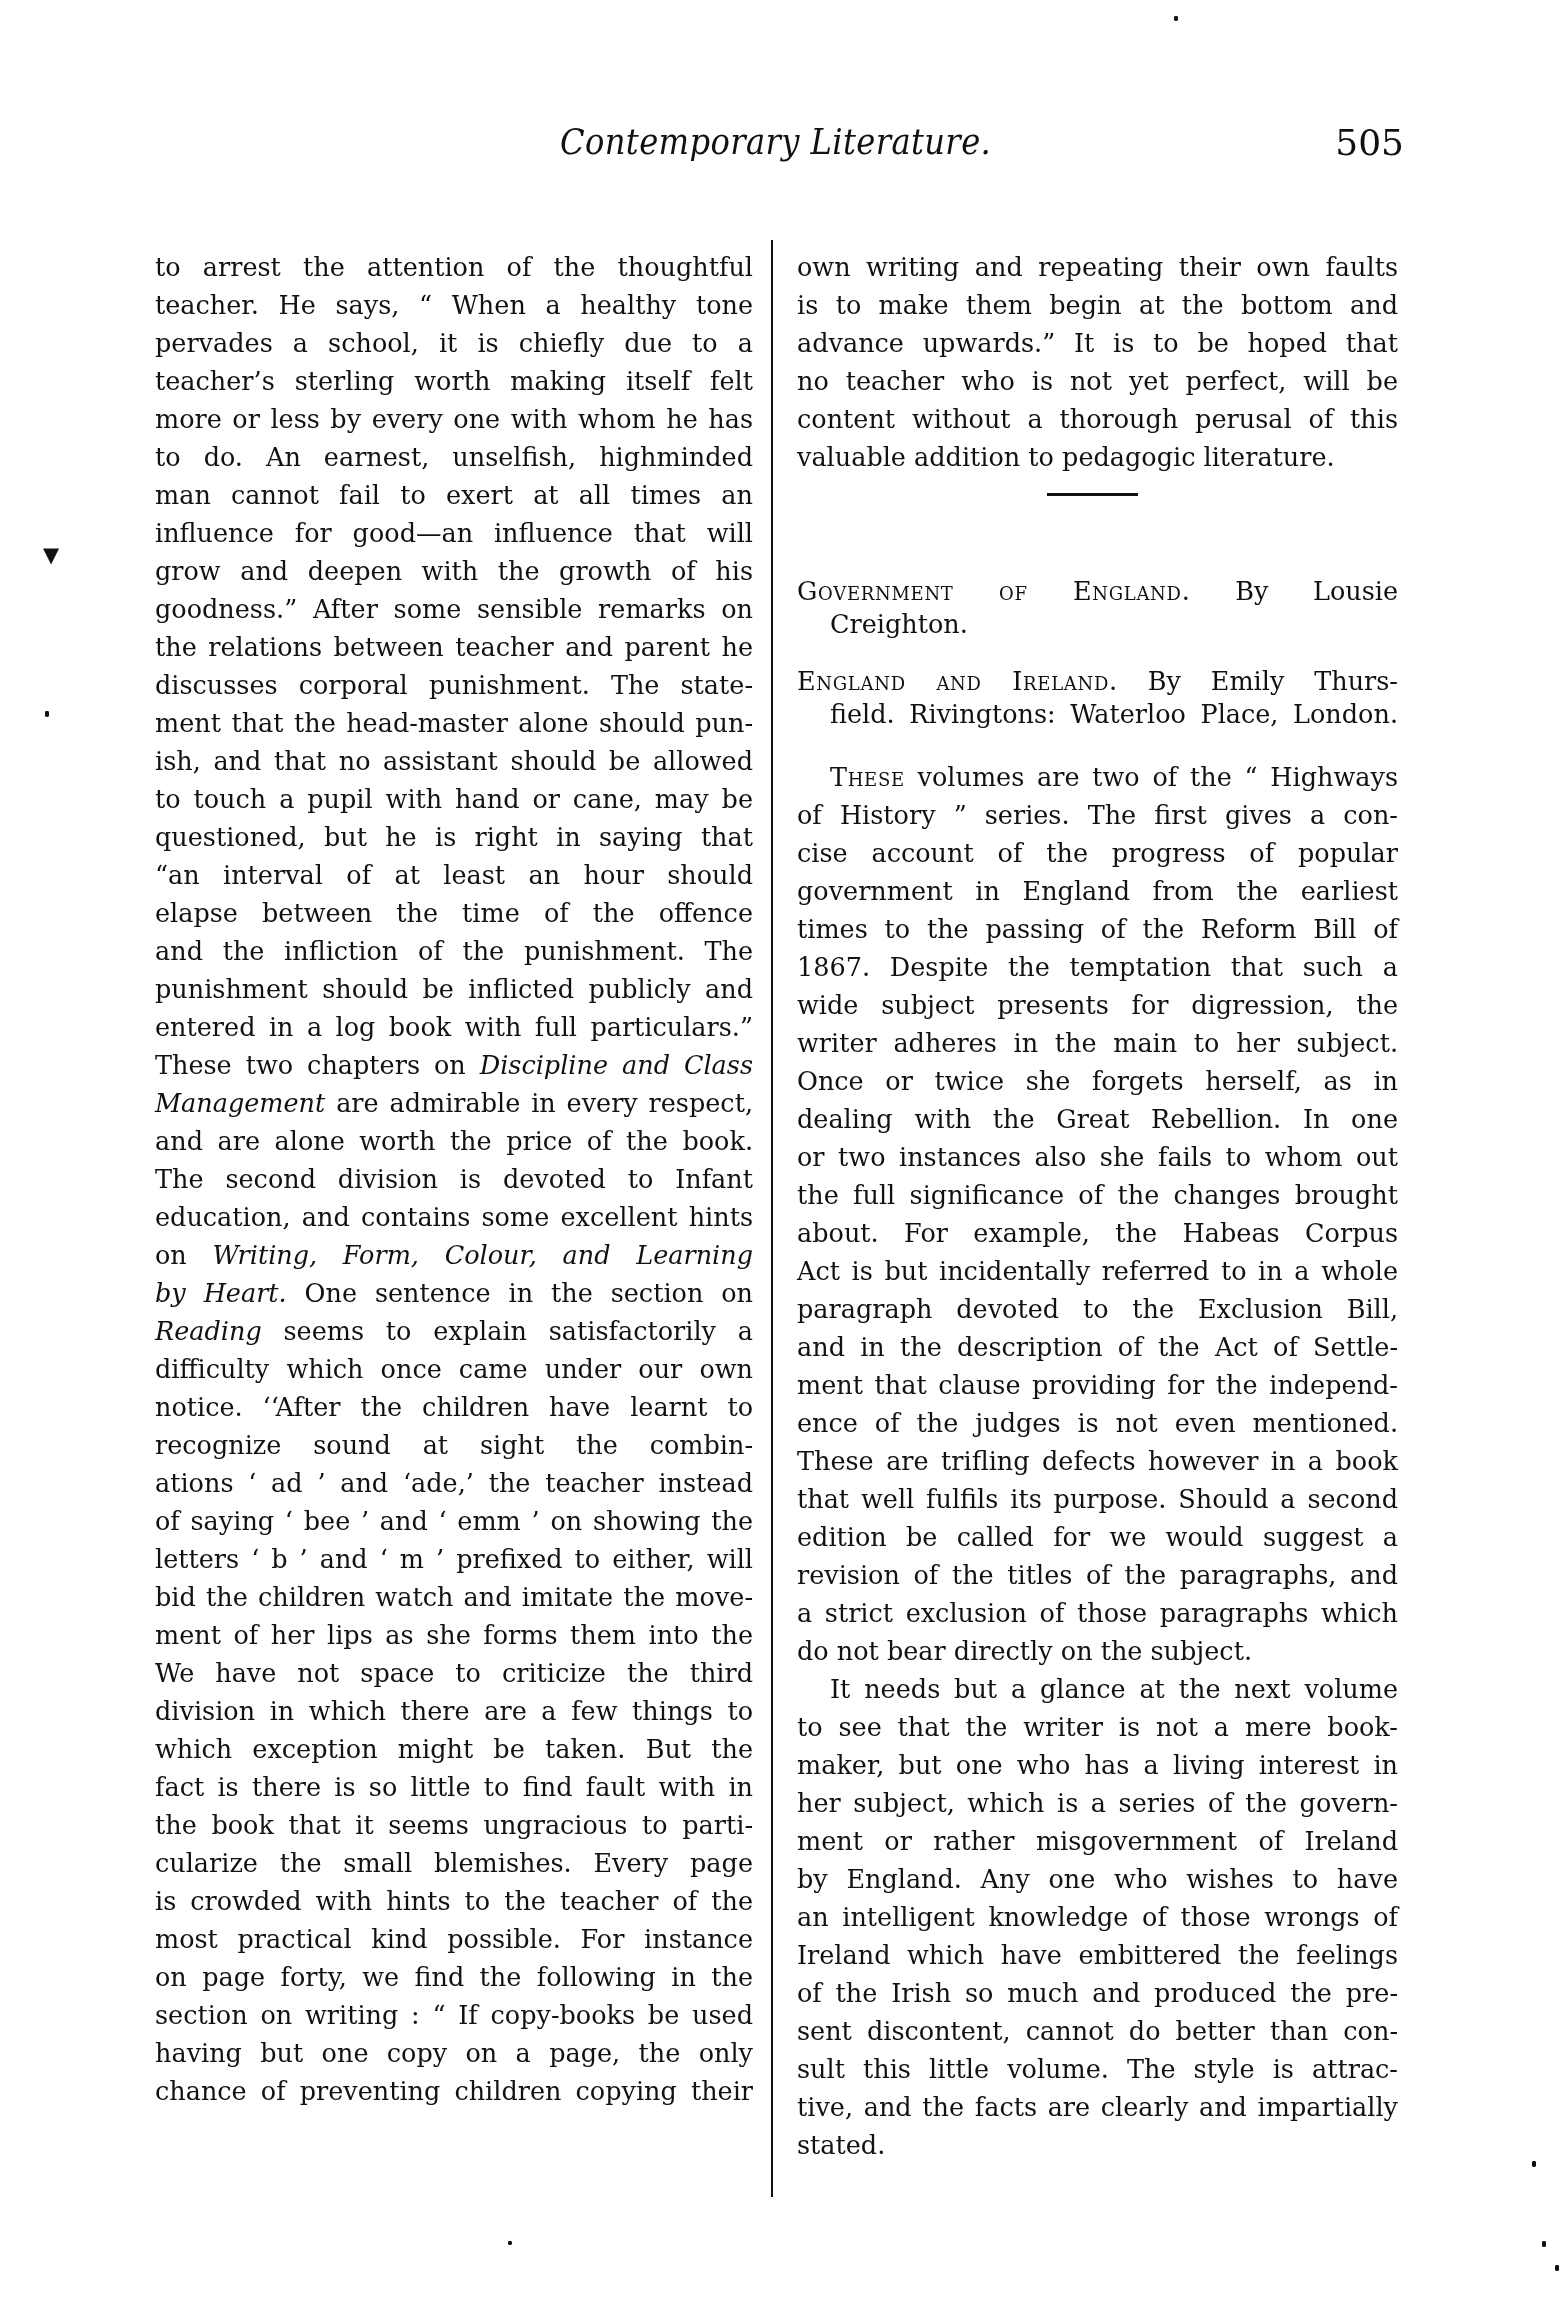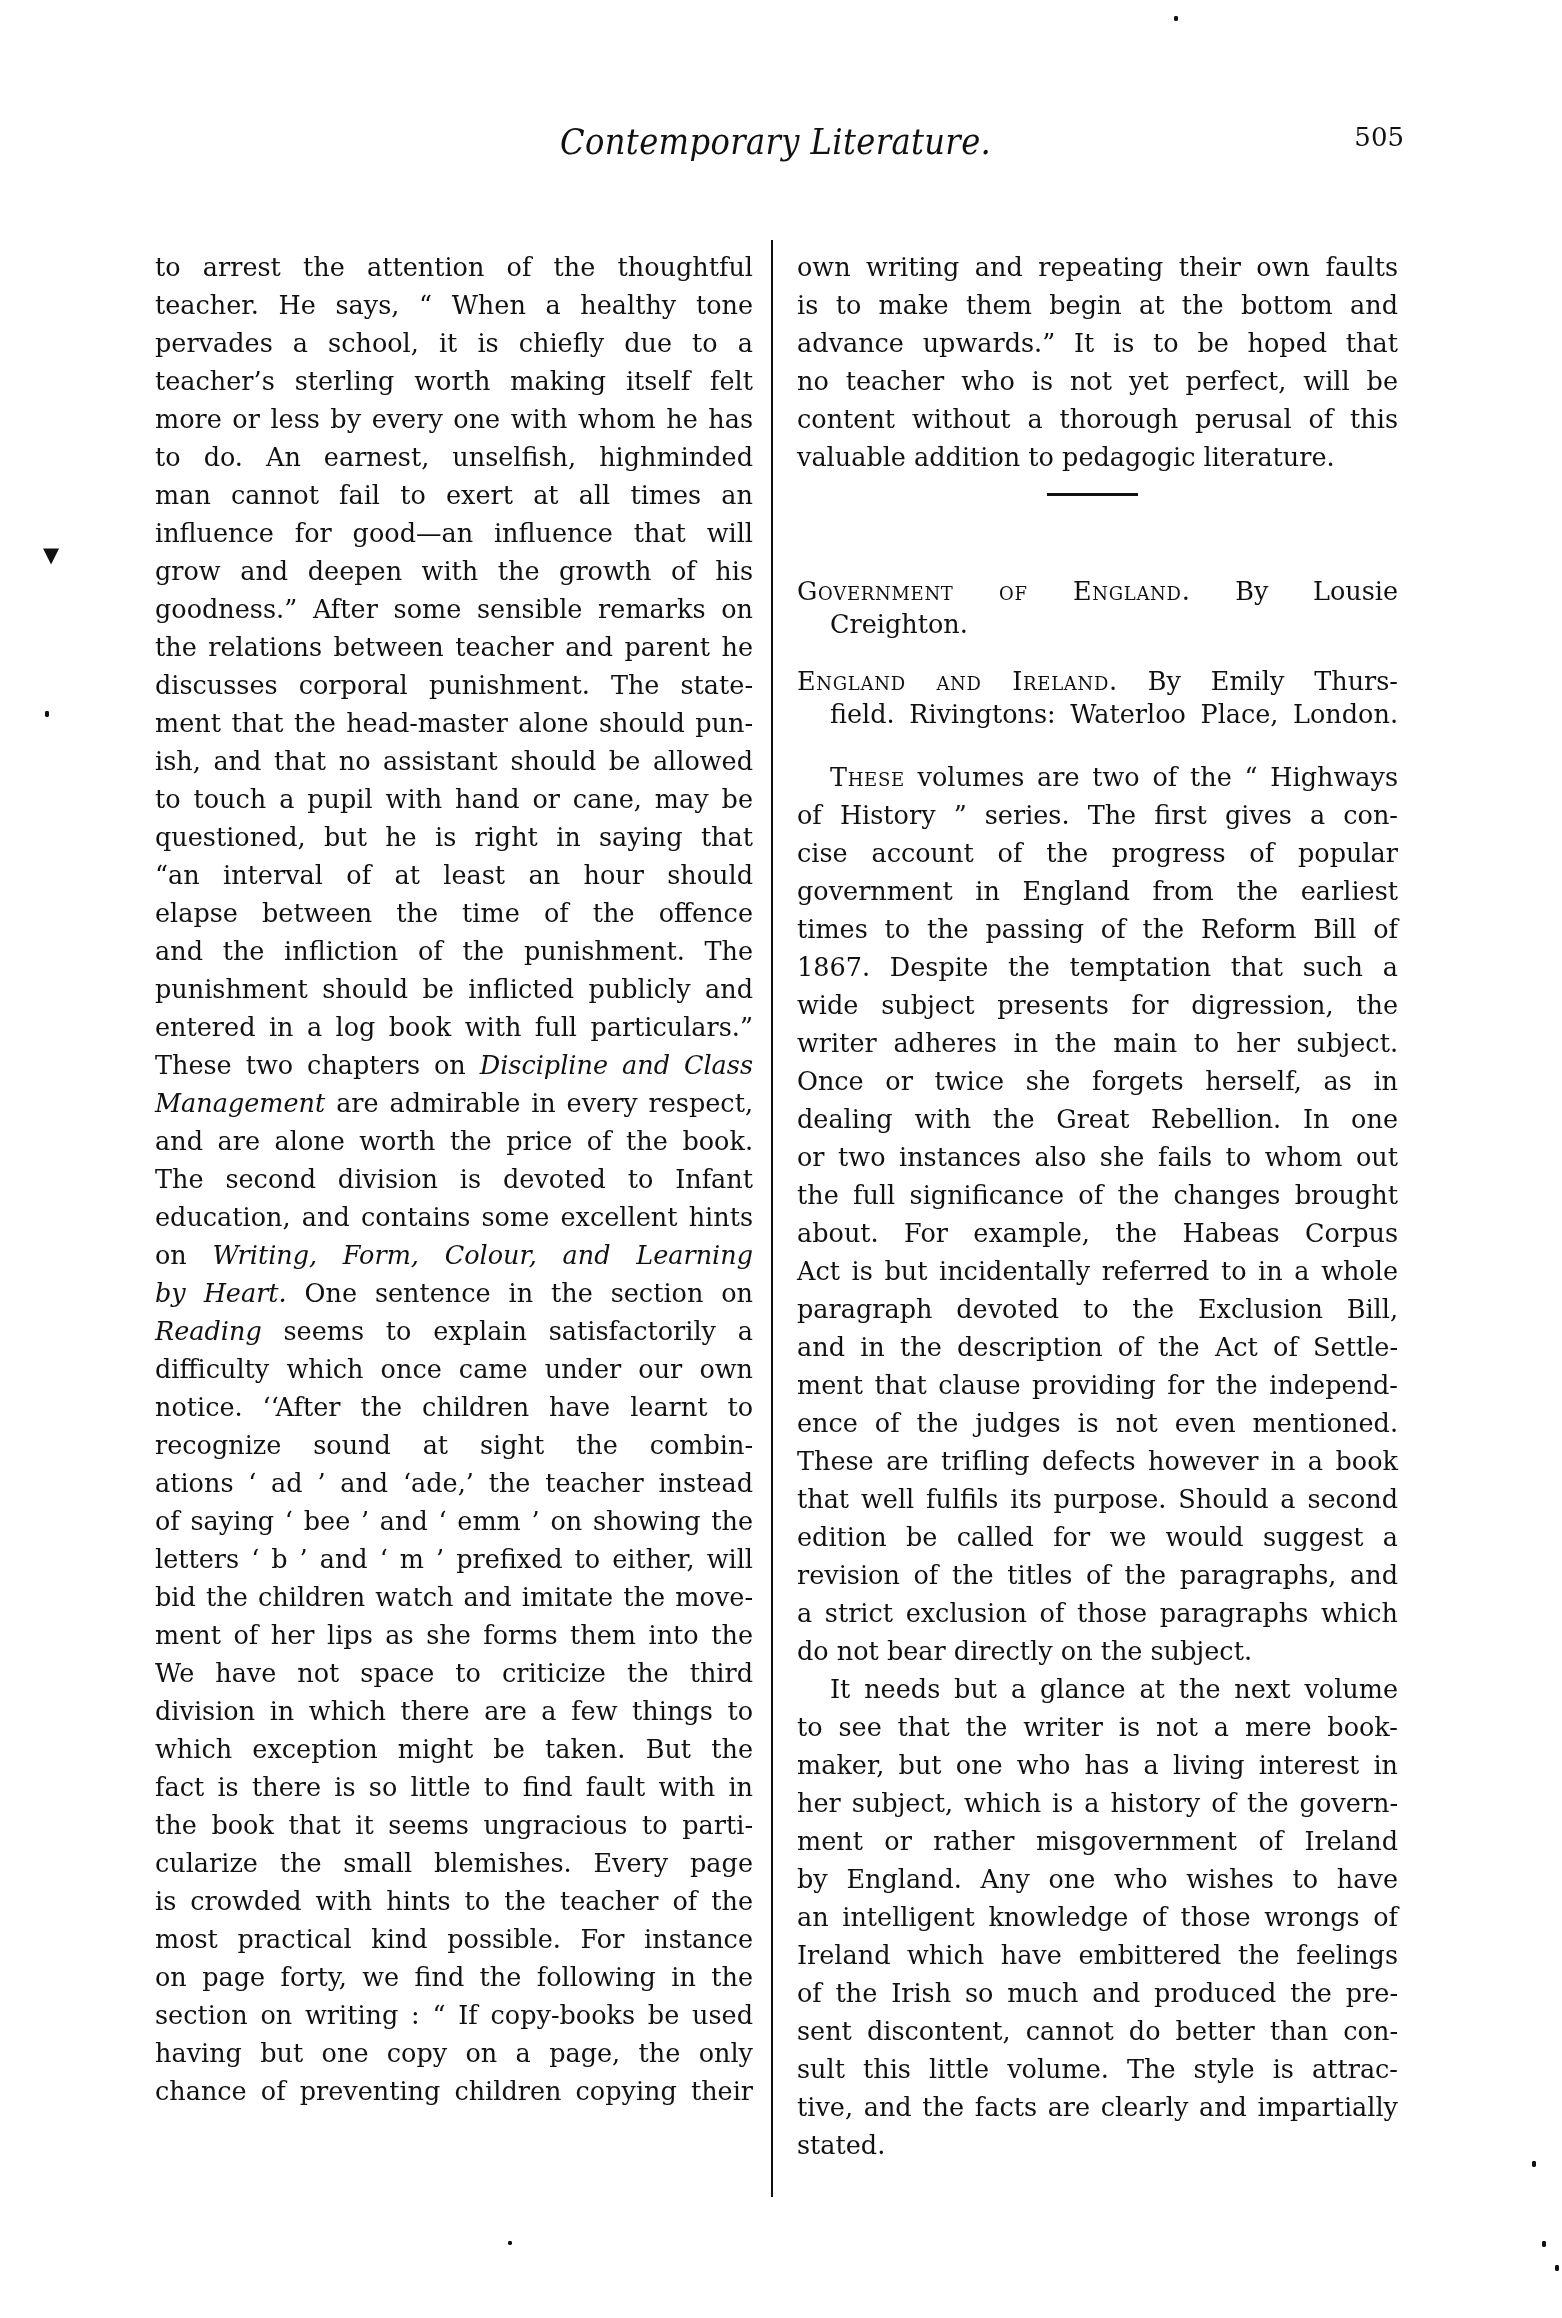--- a/index.html
+++ b/index.html
@@ -1,20 +1,20 @@
 <!DOCTYPE html>
 <html style="font-size:11.3px"><head>
 <meta charset="utf-8">
 <style>
   html, body { margin: 0; padding: 0; background: #ffffff; }
   body { width: 1562px; height: 2319px; position: relative; overflow: hidden; color: #111; font-family: "DejaVu Serif", "Liberation Serif", serif; }
   .page { position: absolute; left: 0; top: 0; width: 1562px; height: 2319px; }
   .running-head { position: absolute; top: 122px; left: 560px; width: 844px; height: 50px; }
   .rh-title { position: absolute; left: 0; top: 0; font-style: italic; font-size: 35px; letter-spacing: 0.4px; transform: scaleX(0.92); transform-origin: left center; white-space: nowrap; }
-  .rh-page { position: absolute; right: 0; top: 0; font-size: 26px; white-space: nowrap; }
+  .rh-page { position: absolute; right: 0; top: 0; font-size: 36px; white-space: nowrap; }
   .col { position: absolute; top: 218px; font-size: 25.5px; line-height: 38px; margin-top: 30px; }
   .col-left { left: 155px; width: 598px; }
   .col-right { left: 797px; width: 601px; }
   .ln { display: block; text-align: justify; text-align-last: justify; white-space: nowrap; height: 38px; overflow: visible; }
   .ln.last { text-align-last: left; }
   .ln.indent { padding-left: 33px; }
   .ln.hang { padding-left: 33px; }
   .sc { font-variant: small-caps; letter-spacing: 0.7px; }
   em, .it { font-style: italic; }
   .divider { position: absolute; left: 771px; top: 240px; width: 2.1px; height: 1957px; background: #111; }
@@ -139,21 +139,21 @@
     <span class="ln">These are trifling defects however in a book</span>
     <span class="ln">that well fulfils its purpose.  Should a second</span>
     <span class="ln">edition be called for we would suggest a</span>
     <span class="ln">revision of the titles of the paragraphs, and</span>
     <span class="ln">a strict exclusion of those paragraphs which</span>
     <span class="ln last">do not bear directly on the subject.</span>
 
     <span class="ln indent">It needs but a glance at the next volume</span>
     <span class="ln">to see that the writer is not a mere book-</span>
     <span class="ln">maker, but one who has a living interest in</span>
-    <span class="ln">her subject, which is a history of the govern-</span>
+    <span class="ln">her subject, which is a series of the govern-</span>
     <span class="ln">ment or rather misgovernment of Ireland</span>
     <span class="ln">by England.  Any one who wishes to have</span>
     <span class="ln">an intelligent knowledge of those wrongs of</span>
     <span class="ln">Ireland which have embittered the feelings</span>
     <span class="ln">of the Irish so much and produced the pre-</span>
     <span class="ln">sent discontent, cannot do better than con-</span>
     <span class="ln">sult this little volume.  The style is attrac-</span>
     <span class="ln">tive, and the facts are clearly and impartially</span>
     <span class="ln last">stated.</span>
   </div>

